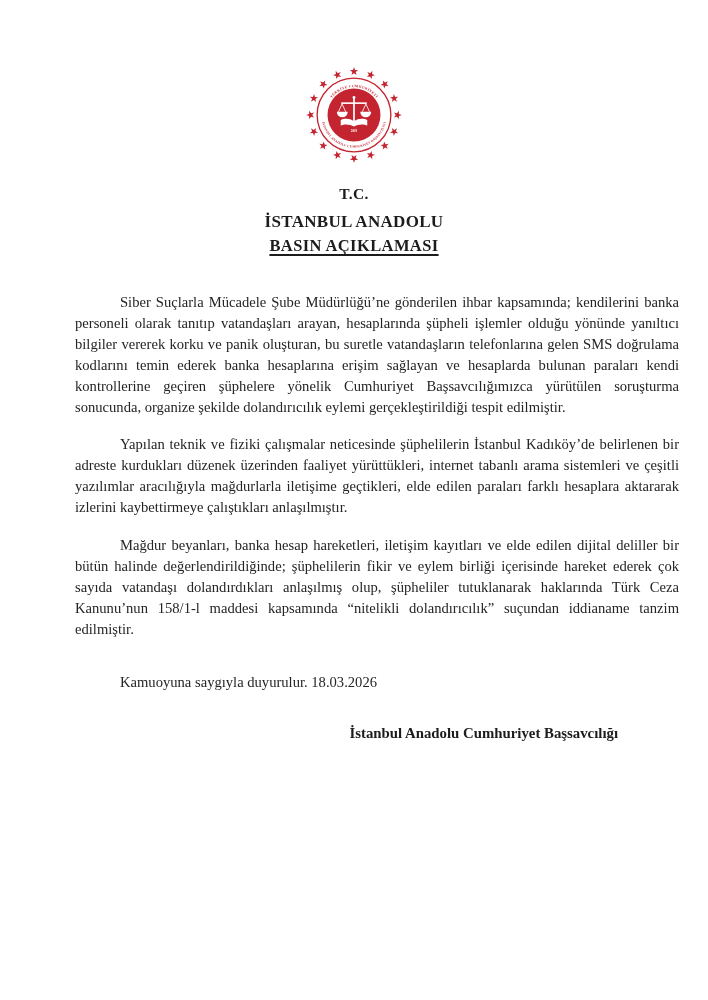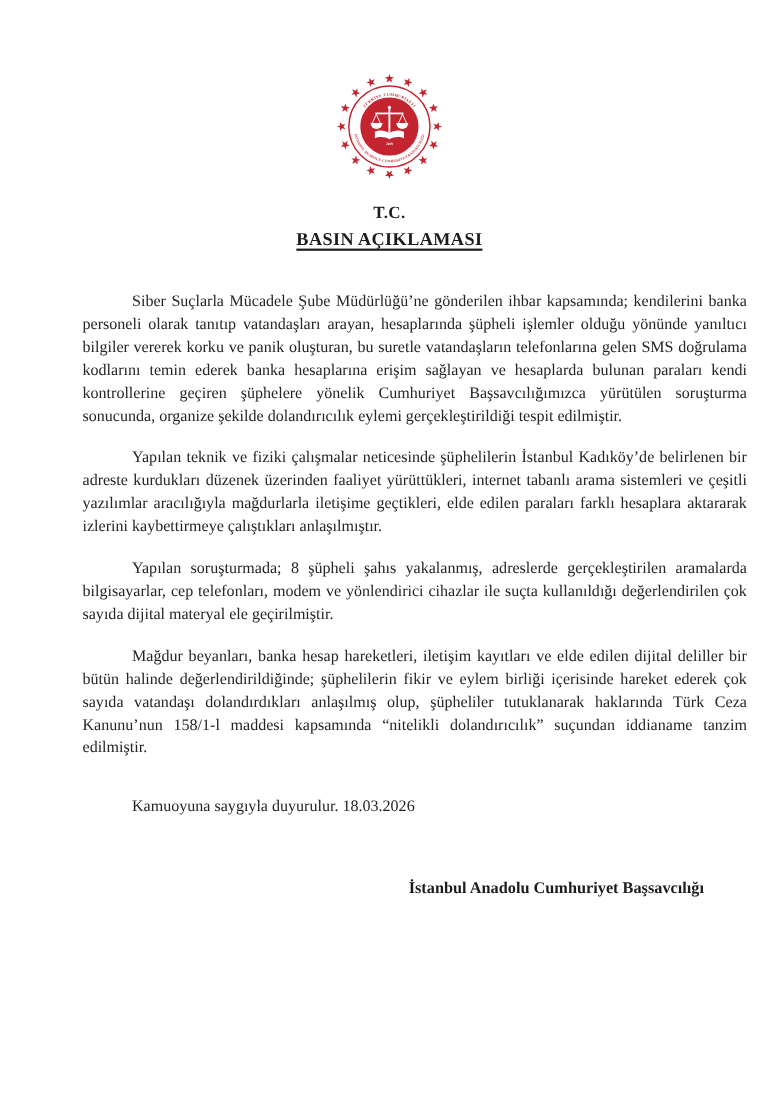--- a/index.html
+++ b/index.html
@@ -48,22 +48,22 @@
     margin: 0 0 17px 0;
     text-indent: 45px;
     text-align: justify;
   }
   .doc-body p.closing {
     text-align: left;
     margin-bottom: 0;
     margin-top: 32px;
   }
   .signature {
-    padding: 0 68px 0 75px;
-    margin-top: 56px;
+    padding: 0 90px 0 75px;
+    margin-top: 32px;
     text-align: right;
     font-weight: bold;
     font-size: 14.8px;
     color: #1c1c1c;
   }
 </style>
 </head>
 <body>
 
 <div class="page">
@@ -110,29 +110,29 @@
         <path d="M67.6,43.3 L63.8,51.6 M67.6,43.3 L71.4,51.6" stroke="#ffffff" stroke-width="0.9" fill="none"></path>
         <path d="M61.6,51.6 A5.8,5.8 0 0 0 73.2,51.6 Z" fill="#ffffff"></path>
         <path d="M55,61.5 C51,58.3 44.5,58.2 41,60.2 L41,66.2 C44.5,64.4 51,64.6 55,67.2 C59,64.6 65.5,64.4 69,66.2 L69,60.2 C65.5,58.2 59,58.3 55,61.5 Z" fill="#ffffff"></path>
         <text x="55" y="73" font-size="3.4" fill="#ffffff" text-anchor="middle" font-weight="bold">2019</text>
       </g>
     </svg>
   </div>
 
   <div class="doc-header">
     <div class="hline tc">T.C.</div>
+    <div class="hline">İSTANBUL ANADOLU</div>
   </div>
 
   <div class="press-title">
     <span>BASIN AÇIKLAMASI</span>
   </div>
 
   <div class="doc-body">
     <p>Siber Suçlarla Mücadele Şube Müdürlüğü’ne gönderilen ihbar kapsamında; kendilerini banka personeli olarak tanıtıp vatandaşları arayan, hesaplarında şüpheli işlemler olduğu yönünde yanıltıcı bilgiler vererek korku ve panik oluşturan, bu suretle vatandaşların telefonlarına gelen SMS doğrulama kodlarını temin ederek banka hesaplarına erişim sağlayan ve hesaplarda bulunan paraları kendi kontrollerine geçiren şüphelere yönelik Cumhuriyet Başsavcılığımızca yürütülen soruşturma sonucunda, organize şekilde dolandırıcılık eylemi gerçekleştirildiği tespit edilmiştir.</p>
     <p>Yapılan teknik ve fiziki çalışmalar neticesinde şüphelilerin İstanbul Kadıköy’de belirlenen bir adreste kurdukları düzenek üzerinden faaliyet yürüttükleri, internet tabanlı arama sistemleri ve çeşitli yazılımlar aracılığıyla mağdurlarla iletişime geçtikleri, elde edilen paraları farklı hesaplara aktararak izlerini kaybettirmeye çalıştıkları anlaşılmıştır.</p>
-    <p>Yapılan soruşturmada; 8 şüpheli şahıs yakalanmış, adreslerde gerçekleştirilen aramalarda bilgisayarlar, cep telefonları, modem ve yönlendirici cihazlar ile suçta kullanıldığı değerlendirilen çok sayıda dijital materyal ele geçirilmiştir.</p>
     <p>Mağdur beyanları, banka hesap hareketleri, iletişim kayıtları ve elde edilen dijital deliller bir bütün halinde değerlendirildiğinde; şüphelilerin fikir ve eylem birliği içerisinde hareket ederek çok sayıda vatandaşı dolandırdıkları anlaşılmış olup, şüpheliler tutuklanarak haklarında Türk Ceza Kanunu’nun 158/1-l maddesi kapsamında “nitelikli dolandırıcılık” suçundan iddianame tanzim edilmiştir.</p>
     <p class="closing">Kamuoyuna saygıyla duyurulur. 18.03.2026</p>
   </div>
 
   <div class="signature">İstanbul Anadolu Cumhuriyet Başsavcılığı</div>
 
 </div>
 
 </body></html>

